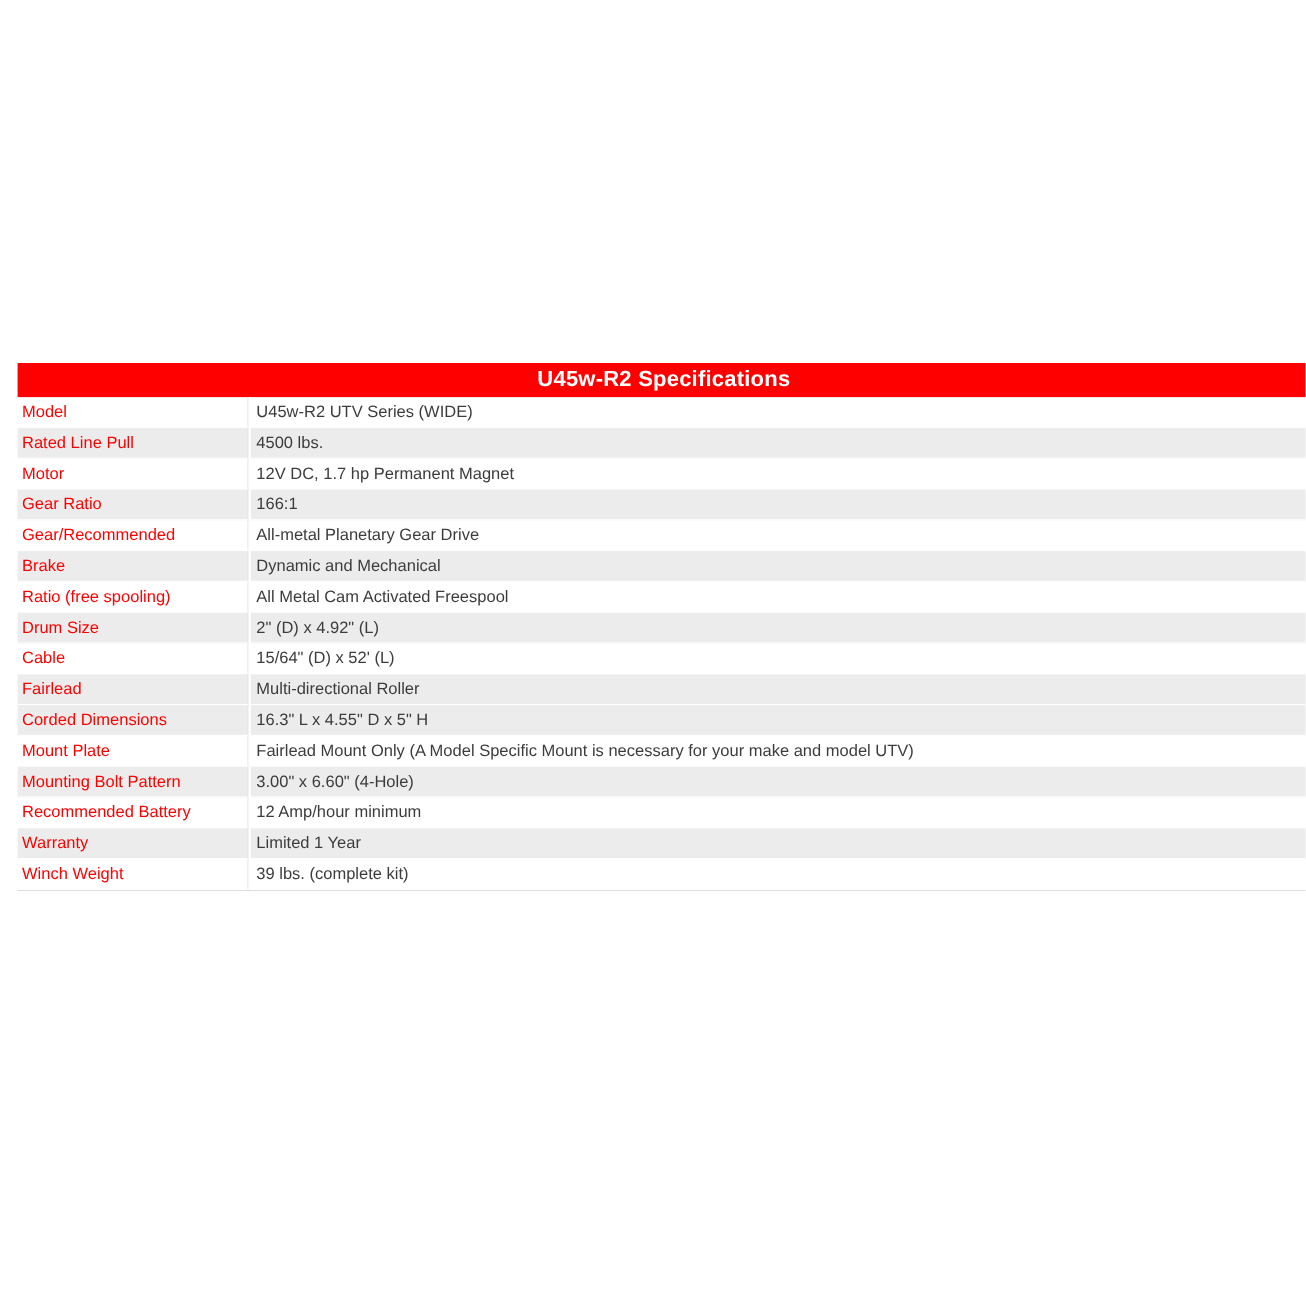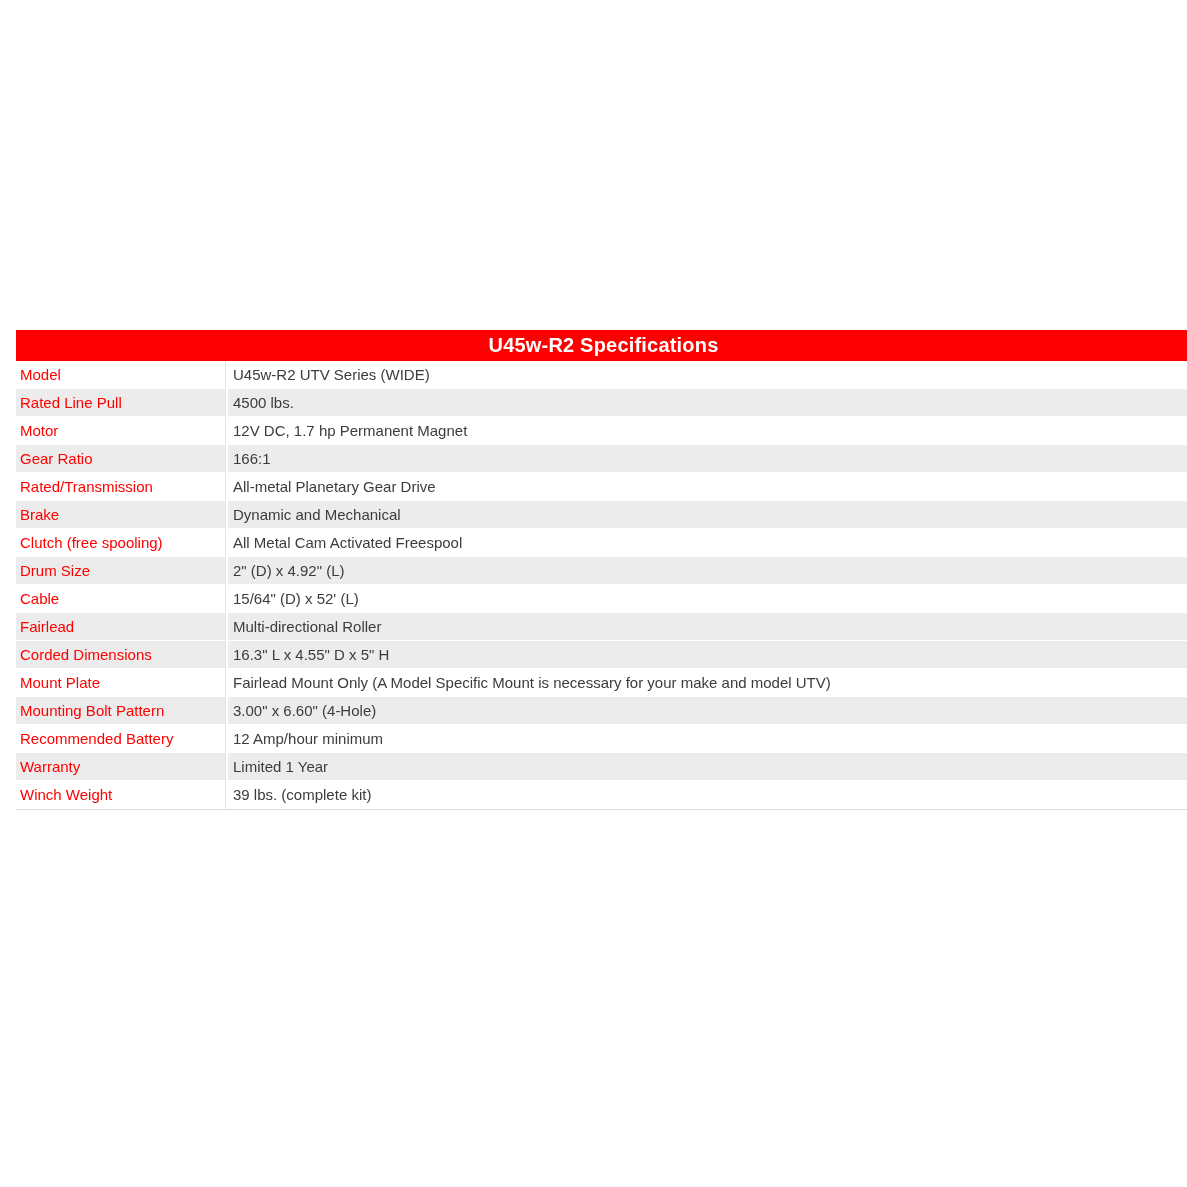--- a/index.html
+++ b/index.html
@@ -95,29 +95,29 @@
         </tr>
         <tr>
           <td class="label">Motor</td>
           <td class="value">12V DC, 1.7 hp Permanent Magnet</td>
         </tr>
         <tr class="striped">
           <td class="label">Gear Ratio</td>
           <td class="value">166:1</td>
         </tr>
         <tr>
-          <td class="label">Rated/Transmission</td>
+          <td class="label">Gear/Recommended</td>
           <td class="value">All-metal Planetary Gear Drive</td>
         </tr>
         <tr class="striped">
           <td class="label">Brake</td>
           <td class="value">Dynamic and Mechanical</td>
         </tr>
         <tr>
-          <td class="label">Clutch (free spooling)</td>
+          <td class="label">Ratio (free spooling)</td>
           <td class="value">All Metal Cam Activated Freespool</td>
         </tr>
         <tr class="striped">
           <td class="label">Drum Size</td>
           <td class="value">2" (D) x 4.92" (L)</td>
         </tr>
         <tr>
           <td class="label">Cable</td>
           <td class="value">15/64" (D) x 52' (L)</td>
         </tr>

